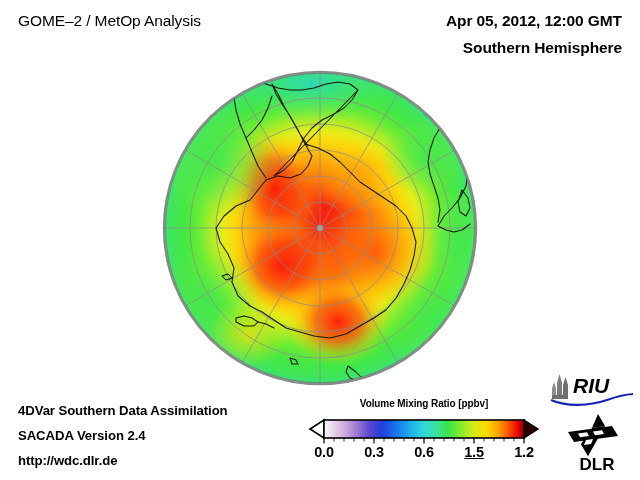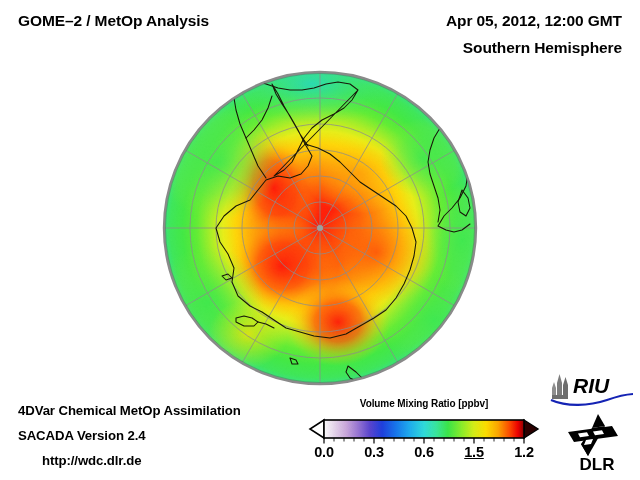--- a/index.html
+++ b/index.html
@@ -21,21 +21,21 @@
     left: 0; top: 0;
     width: 640px;
     height: 480px;
     background: #ffffff;
   }
 
   
   .hdr-left {
     position: absolute;
     left: 18px;
-    font-weight: bold;
+    font-weight: normal;
     font-size: 15.5px;
     letter-spacing: -0.1px;
     white-space: nowrap;
   }
   #title-line1 { top: 12px; }
   #title-line2 { top: 39px; }
 
   .hdr-right {
     position: absolute;
     right: 18px;
@@ -62,21 +62,21 @@
   .foot-left {
     position: absolute;
     left: 18px;
     font-weight: bold;
     font-size: 13.2px;
     letter-spacing: -0.1px;
     white-space: nowrap;
   }
   #foot-line1 { top: 403px; }
   #foot-line2 { top: 428px; }
-  #foot-line3 { top: 453px; margin-left: 24px; }
+  #foot-line3 { top: 453px; }
 
   
   #cbar-block {
     position: absolute;
     left: 306px;
     top: 398px;
     width: 236px;
     height: 72px;
   }
   #cbar-title {
@@ -292,21 +292,21 @@
           <path d="M128,288 L134,290 L136,294 L130,294 Z"></path>
           <path d="M60,206 L66,204 L70,208 L64,210 Z"></path>
         </g>
       </g>
 
       <circle cx="158" cy="158" r="156" fill="none" stroke="#8a8a8a" stroke-width="2.4"></circle>
       <circle cx="158" cy="158" r="154.5" fill="none" stroke="#5a5a5a" stroke-width="0.8" opacity="0.5"></circle>
     </svg>
   </div>
 
-  <div class="foot-left" id="foot-line1">4DVar Chemical MetOp Assimilation</div>
+  <div class="foot-left" id="foot-line1">4DVar Southern Data Assimilation</div>
   <div class="foot-left" id="foot-line2">SACADA Version 2.4</div>
   <div class="foot-left" id="foot-line3">http://wdc.dlr.de</div>
 
   <div id="cbar-block">
     <div id="cbar-title">Volume Mixing Ratio [ppbv]</div>
 
     <svg id="cbar-svg" width="236" height="26" viewBox="0 0 236 26">
       <defs>
         <linearGradient id="cbarGrad" x1="0%" y1="0%" x2="100%" y2="0%">
           <stop offset="0%" stop-color="#ffffff"></stop>

